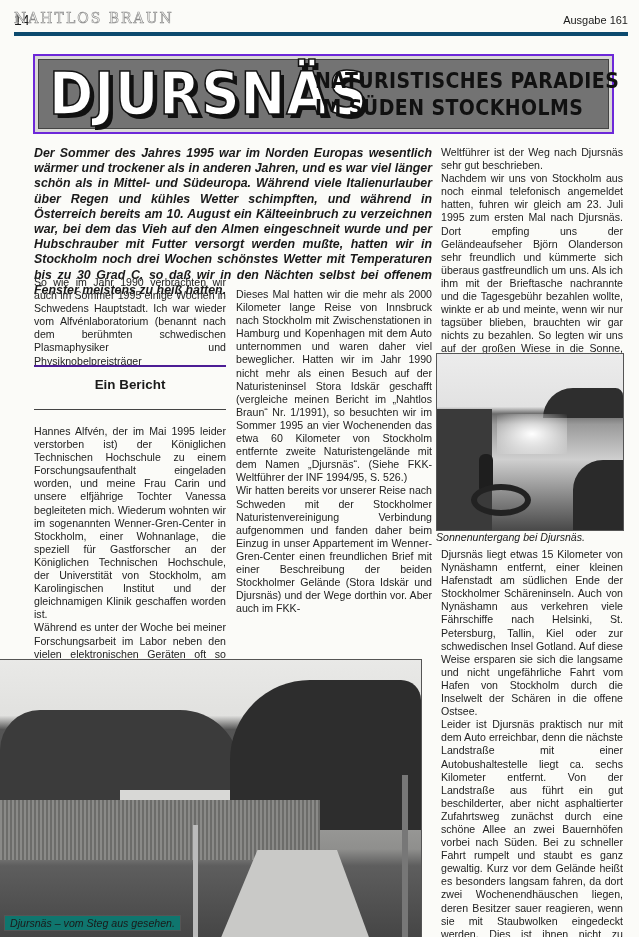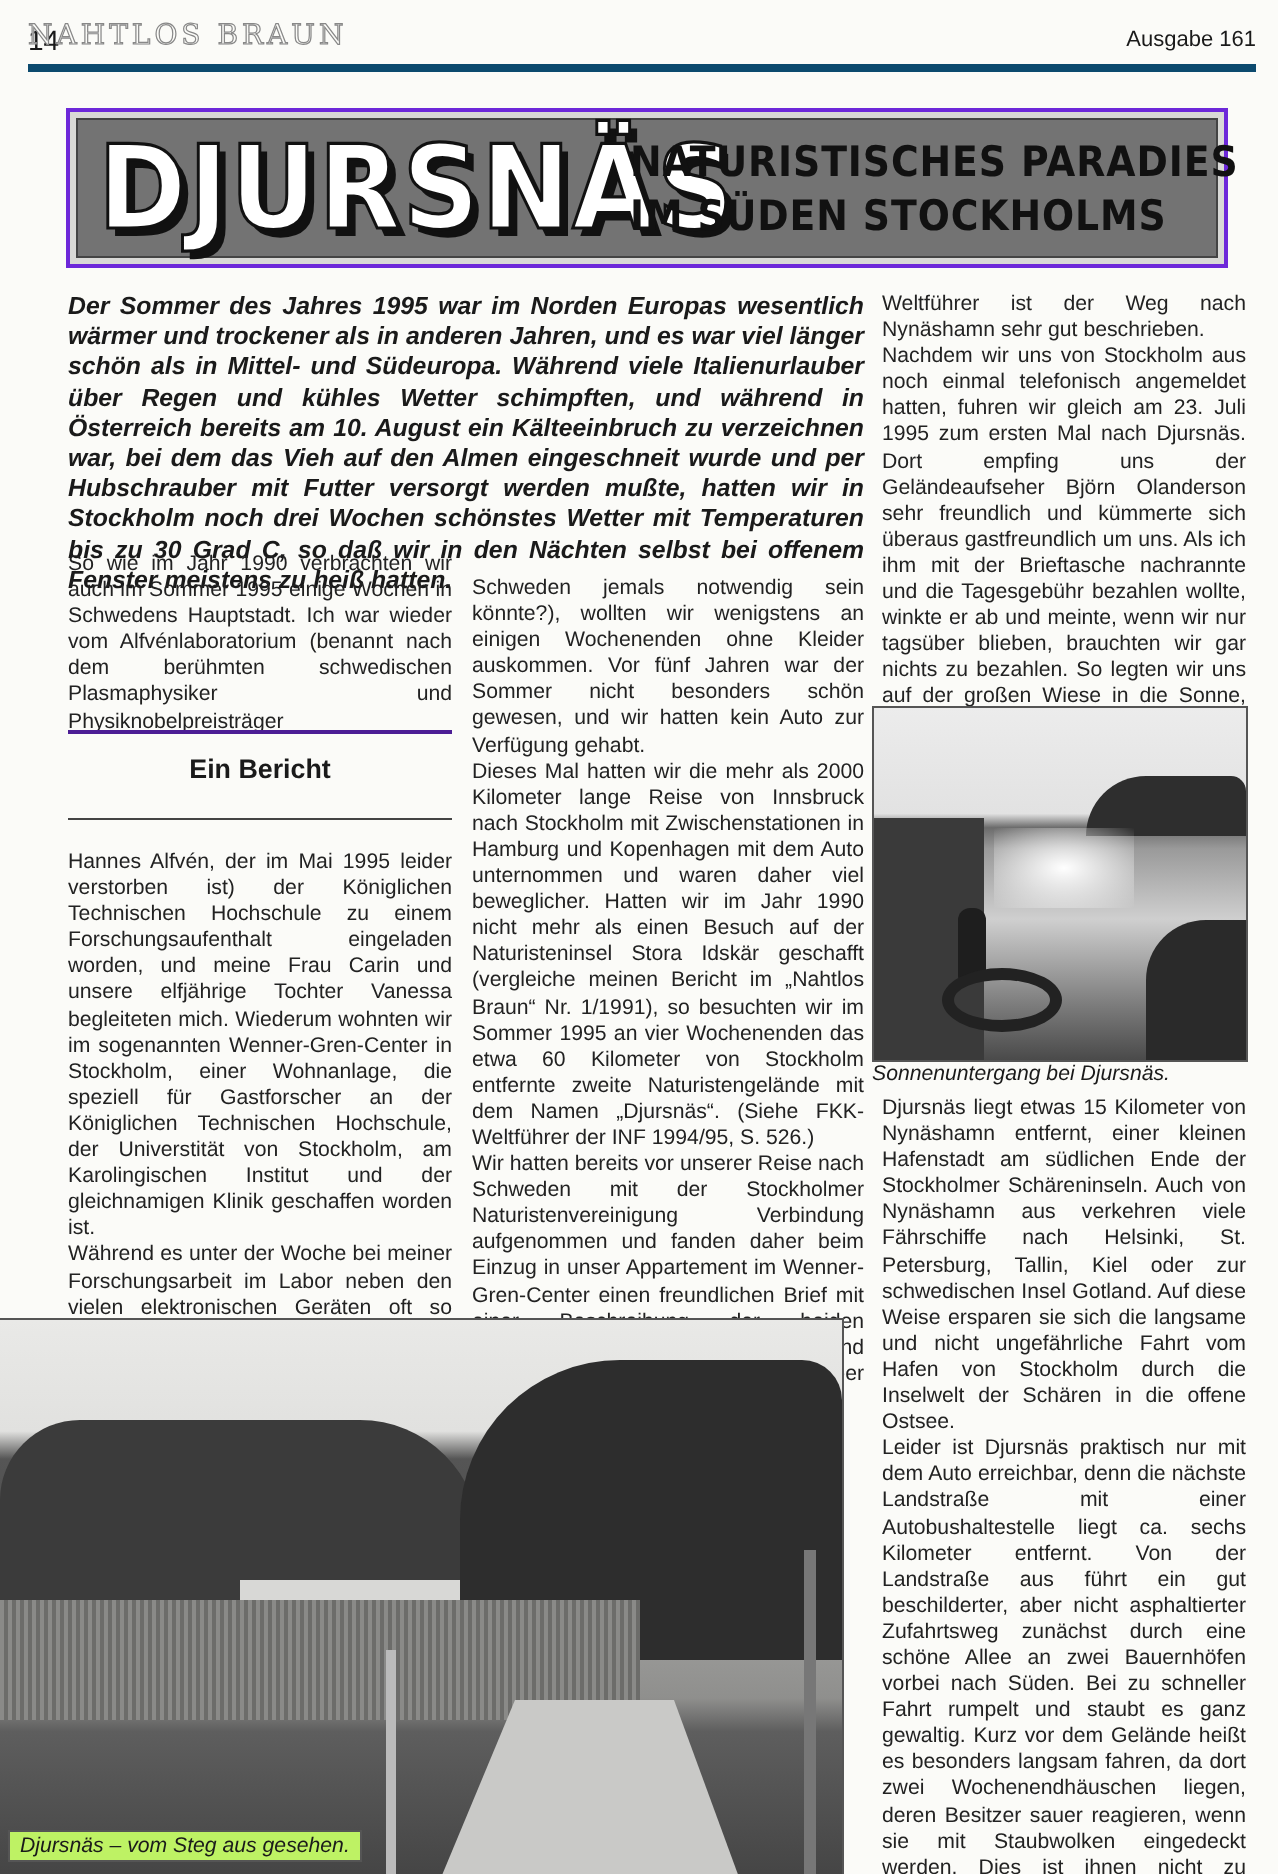--- a/index.html
+++ b/index.html
@@ -92,21 +92,21 @@
     .photo-big .reeds { position:absolute; left:0; top:140px; width:320px; height:60px; background: repeating-linear-gradient(90deg, #8a8a88 0 2px, #6c6c6a 2px 4px); }
     .photo-big .caravans { position:absolute; left:120px; top:130px; width:110px; height:12px; background:#d8d8d6; }
     .photo-big .dock {
       position:absolute; left:220px; top:190px; width:150px; height:90px; background:#c9c9c7;
       clip-path: polygon(25% 0, 78% 0, 100% 100%, 0 100%);
     }
     .photo-big .post1 { position:absolute; left:193px; top:165px; width:5px; height:113px; background:#bbb; }
     .photo-big .post2 { position:absolute; left:402px; top:115px; width:6px; height:163px; background:#777; }
     .caption-big {
       position: absolute; left: 4px; top: 915px; padding: 1px 5px;
-      background: #bef264; border: 1px solid #555; font-size: 10.6px; font-style: italic;
+      background: #0f766e; border: 1px solid #555; font-size: 10.6px; font-style: italic;
     }
   </style>
 </head>
 <body>
 
 <div class="header">
   <span class="page-num">14</span>
   <span class="mag-title">NAHTLOS BRAUN</span>
   <span class="issue">Ausgabe 161</span>
 </div>
@@ -129,27 +129,26 @@
   <div>Ein Bericht</div>
 </div>
 <div class="byline-rule"></div>
 
 <div class="col1b body-text">
   <p>Hannes Alfvén, der im Mai 1995 leider verstorben ist) der Königlichen Technischen Hochschule zu einem Forschungsaufenthalt eingeladen worden, und meine Frau Carin und unsere elfjährige Tochter Vanessa begleiteten mich. Wiederum wohnten wir im sogenannten Wenner-Gren-Center in Stockholm, einer Wohnanlage, die speziell für Gastforscher an der Königlichen Technischen Hochschule, der Universtität von Stockholm, am Karolingischen Institut und der gleichnamigen Klinik geschaffen worden ist.</p>
   <p>Während es unter der Woche bei meiner Forschungsarbeit im Labor neben den vielen elektronischen Geräten oft so heiß war, daß ich es nur mit bloßem Oberkörper aushielt (von einer Klimaanlage keine Rede – wer hätte auch gedacht, daß so etwas in</p>
 </div>
 
 <div class="col2 body-text">
-  <p>Schweden jemals notwendig sein könnte?), wollten wir wenigstens an einigen Wochenenden ohne Kleider auskommen. Vor fünf Jahren war der Sommer nicht besonders schön gewesen, und wir hatten kein Auto zur Verfügung gehabt.</p>
   <p>Dieses Mal hatten wir die mehr als 2000 Kilometer lange Reise von Innsbruck nach Stockholm mit Zwischenstationen in Hamburg und Kopenhagen mit dem Auto unternommen und waren daher viel beweglicher. Hatten wir im Jahr 1990 nicht mehr als einen Besuch auf der Naturisteninsel Stora Idskär geschafft (vergleiche meinen Bericht im „Nahtlos Braun“ Nr. 1/1991), so besuchten wir im Sommer 1995 an vier Wochenenden das etwa 60 Kilometer von Stockholm entfernte zweite Naturistengelände mit dem Namen „Djursnäs“. (Siehe FKK-Weltführer der INF 1994/95, S. 526.)</p>
   <p>Wir hatten bereits vor unserer Reise nach Schweden mit der Stockholmer Naturistenvereinigung Verbindung aufgenommen und fanden daher beim Einzug in unser Appartement im Wenner-Gren-Center einen freundlichen Brief mit einer Beschreibung der beiden Stockholmer Gelände (Stora Idskär und Djursnäs) und der Wege dorthin vor. Aber auch im FKK-</p>
 </div>
 
 <div class="col3 body-text">
-  <p>Weltführer ist der Weg nach Nynäshamn sehr gut beschrieben.</p>
+  <p>Weltführer ist der Weg nach Djursnäs sehr gut beschrieben.</p>
   <p>Nachdem wir uns von Stockholm aus noch einmal telefonisch angemeldet hatten, fuhren wir gleich am 23. Juli 1995 zum ersten Mal nach Djursnäs. Dort empfing uns der Geländeaufseher Björn Olanderson sehr freundlich und kümmerte sich überaus gastfreundlich um uns. Als ich ihm mit der Brieftasche nachrannte und die Tagesgebühr bezahlen wollte, winkte er ab und meinte, wenn wir nur tagsüber blieben, brauchten wir gar nichts zu bezahlen. So legten wir uns auf der großen Wiese in die Sonne, faulenzten, spielten Federball oder gingen ins Wasser und genossen das wundervolle Gefühl naturistischer Freiheit.</p>
 </div>
 
 <div class="photo-small">
   <div class="trees-r"></div>
   <div class="sun"></div>
   <div class="reeds"></div>
   <div class="rock"></div>
   <div class="person"></div>
   <div class="tyre"></div>

